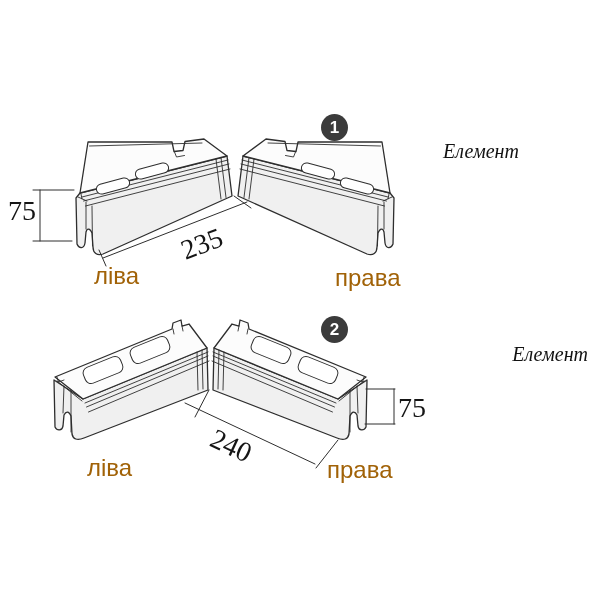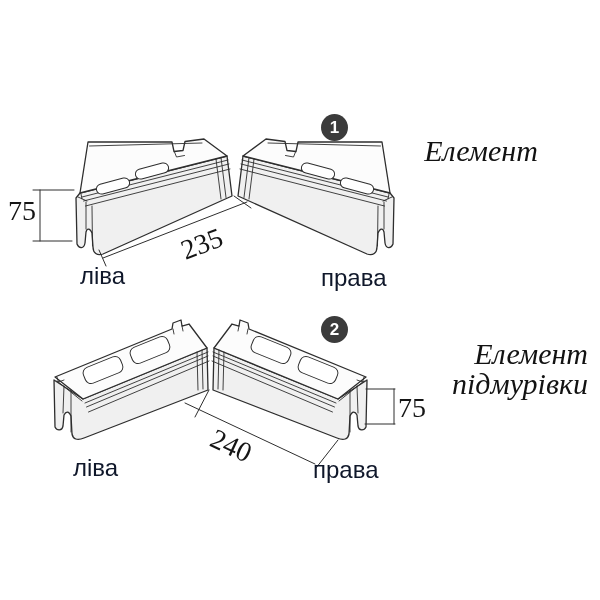--- a/index.html
+++ b/index.html
@@ -2,30 +2,30 @@
 <html><head>
 <meta charset="utf-8">
 <style>
   html,body { margin:0; padding:0; background:#ffffff; }
   .canvas {
     position:relative; width:600px; height:600px; background:#ffffff;
     overflow:hidden; font-family:"Liberation Sans", sans-serif; color:#1c1c1c;
   }
   svg.art { position:absolute; left:0; top:0; }
   .lbl {
-    position:absolute; font-size:24px; color:#0f172a; white-space:nowrap;
+    position:absolute; font-size:24px; color:#a16207; white-space:nowrap;margin-left:14px;
   }
   .dim {
     position:absolute; font-family:"Liberation Serif", serif; font-size:28px;
     color:#151515; white-space:nowrap;
   }
   .dim.rot { transform-origin:center; }
   .cap {
     position:absolute; font-family:"Liberation Serif", serif; font-style:italic;
-    font-size:30px; line-height:30px; color:#121212; white-space:nowrap;
+    font-size:20px; line-height:30px; color:#121212; white-space:nowrap;
   }
   .cap.center { text-align:center; }
   .cap.right { text-align:right; }
   .badge {
     position:absolute; width:27px; height:27px; border-radius:50%;
     background:#3b3b3b; color:#ffffff; font-weight:bold; font-size:17px;
     display:flex; align-items:center; justify-content:center;
     font-family:"Liberation Sans", sans-serif;
   }
 </style>
@@ -113,21 +113,20 @@
   <div class="dim rot" style="left:202px; top:244px; transform:translate(-50%,-50%) rotate(-21deg);">235</div>
 
   <div class="lbl" style="left:80px; top:262px;">ліва</div>
 
   <div class="lbl" style="left:321px; top:264px;">права</div>
 
   <div class="badge" style="left:321px; top:316px;">2</div>
 
   <div class="cap right" style="left:420px; top:339px; width:168px;">
     <div>Елемент</div>
-    <div>підмурівки</div>
   </div>
 
   <div class="dim rot" style="left:231px; top:446px; transform:translate(-50%,-50%) rotate(25deg);">240</div>
 
   <div class="dim" style="left:398px; top:392px;">75</div>
 
   <div class="lbl" style="left:73px; top:454px;">ліва</div>
 
   <div class="lbl" style="left:313px; top:456px;">права</div>
 

